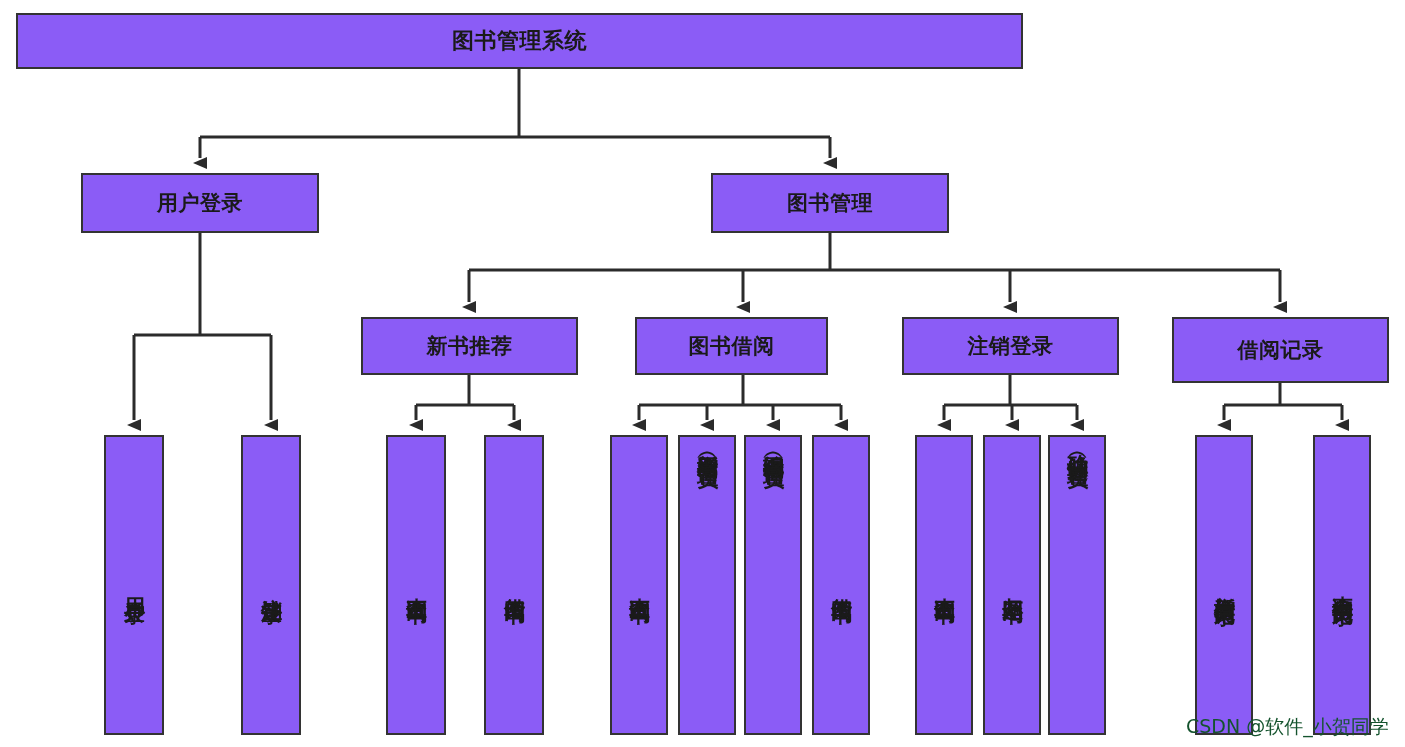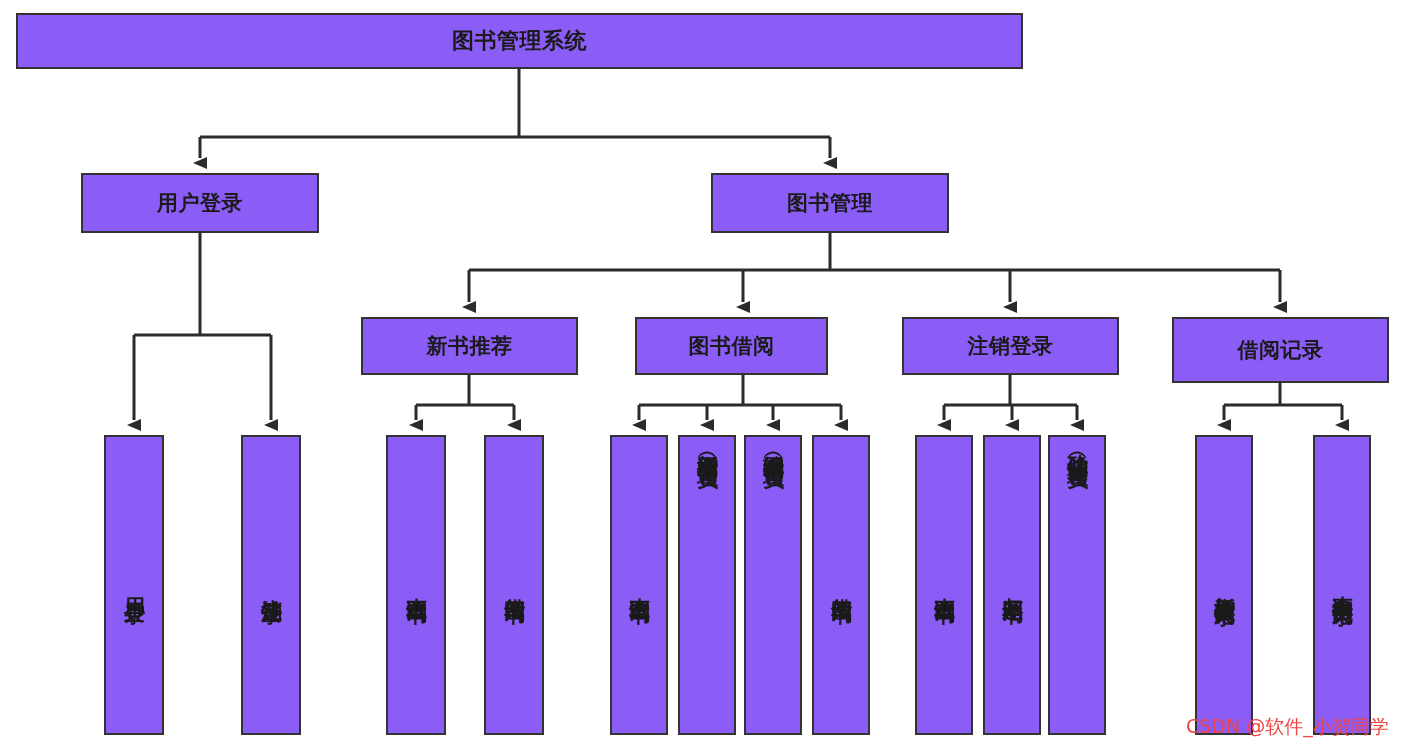--- a/index.html
+++ b/index.html
@@ -66,21 +66,21 @@
     margin-bottom: auto;
   }
   .node.leaf.center {
     align-items: center;
   }
   .watermark {
     position: absolute;
     left: 1186px;
     top: 714px;
     font-size: 19px;
-    color: #ef4444;
+    color: #14532d;
     white-space: nowrap;
     z-index: 3;
     font-family: "DejaVu Sans", "Liberation Sans", sans-serif;
   }
 </style>
 </head>
 <body>
 
 <div id="diagram">
 

